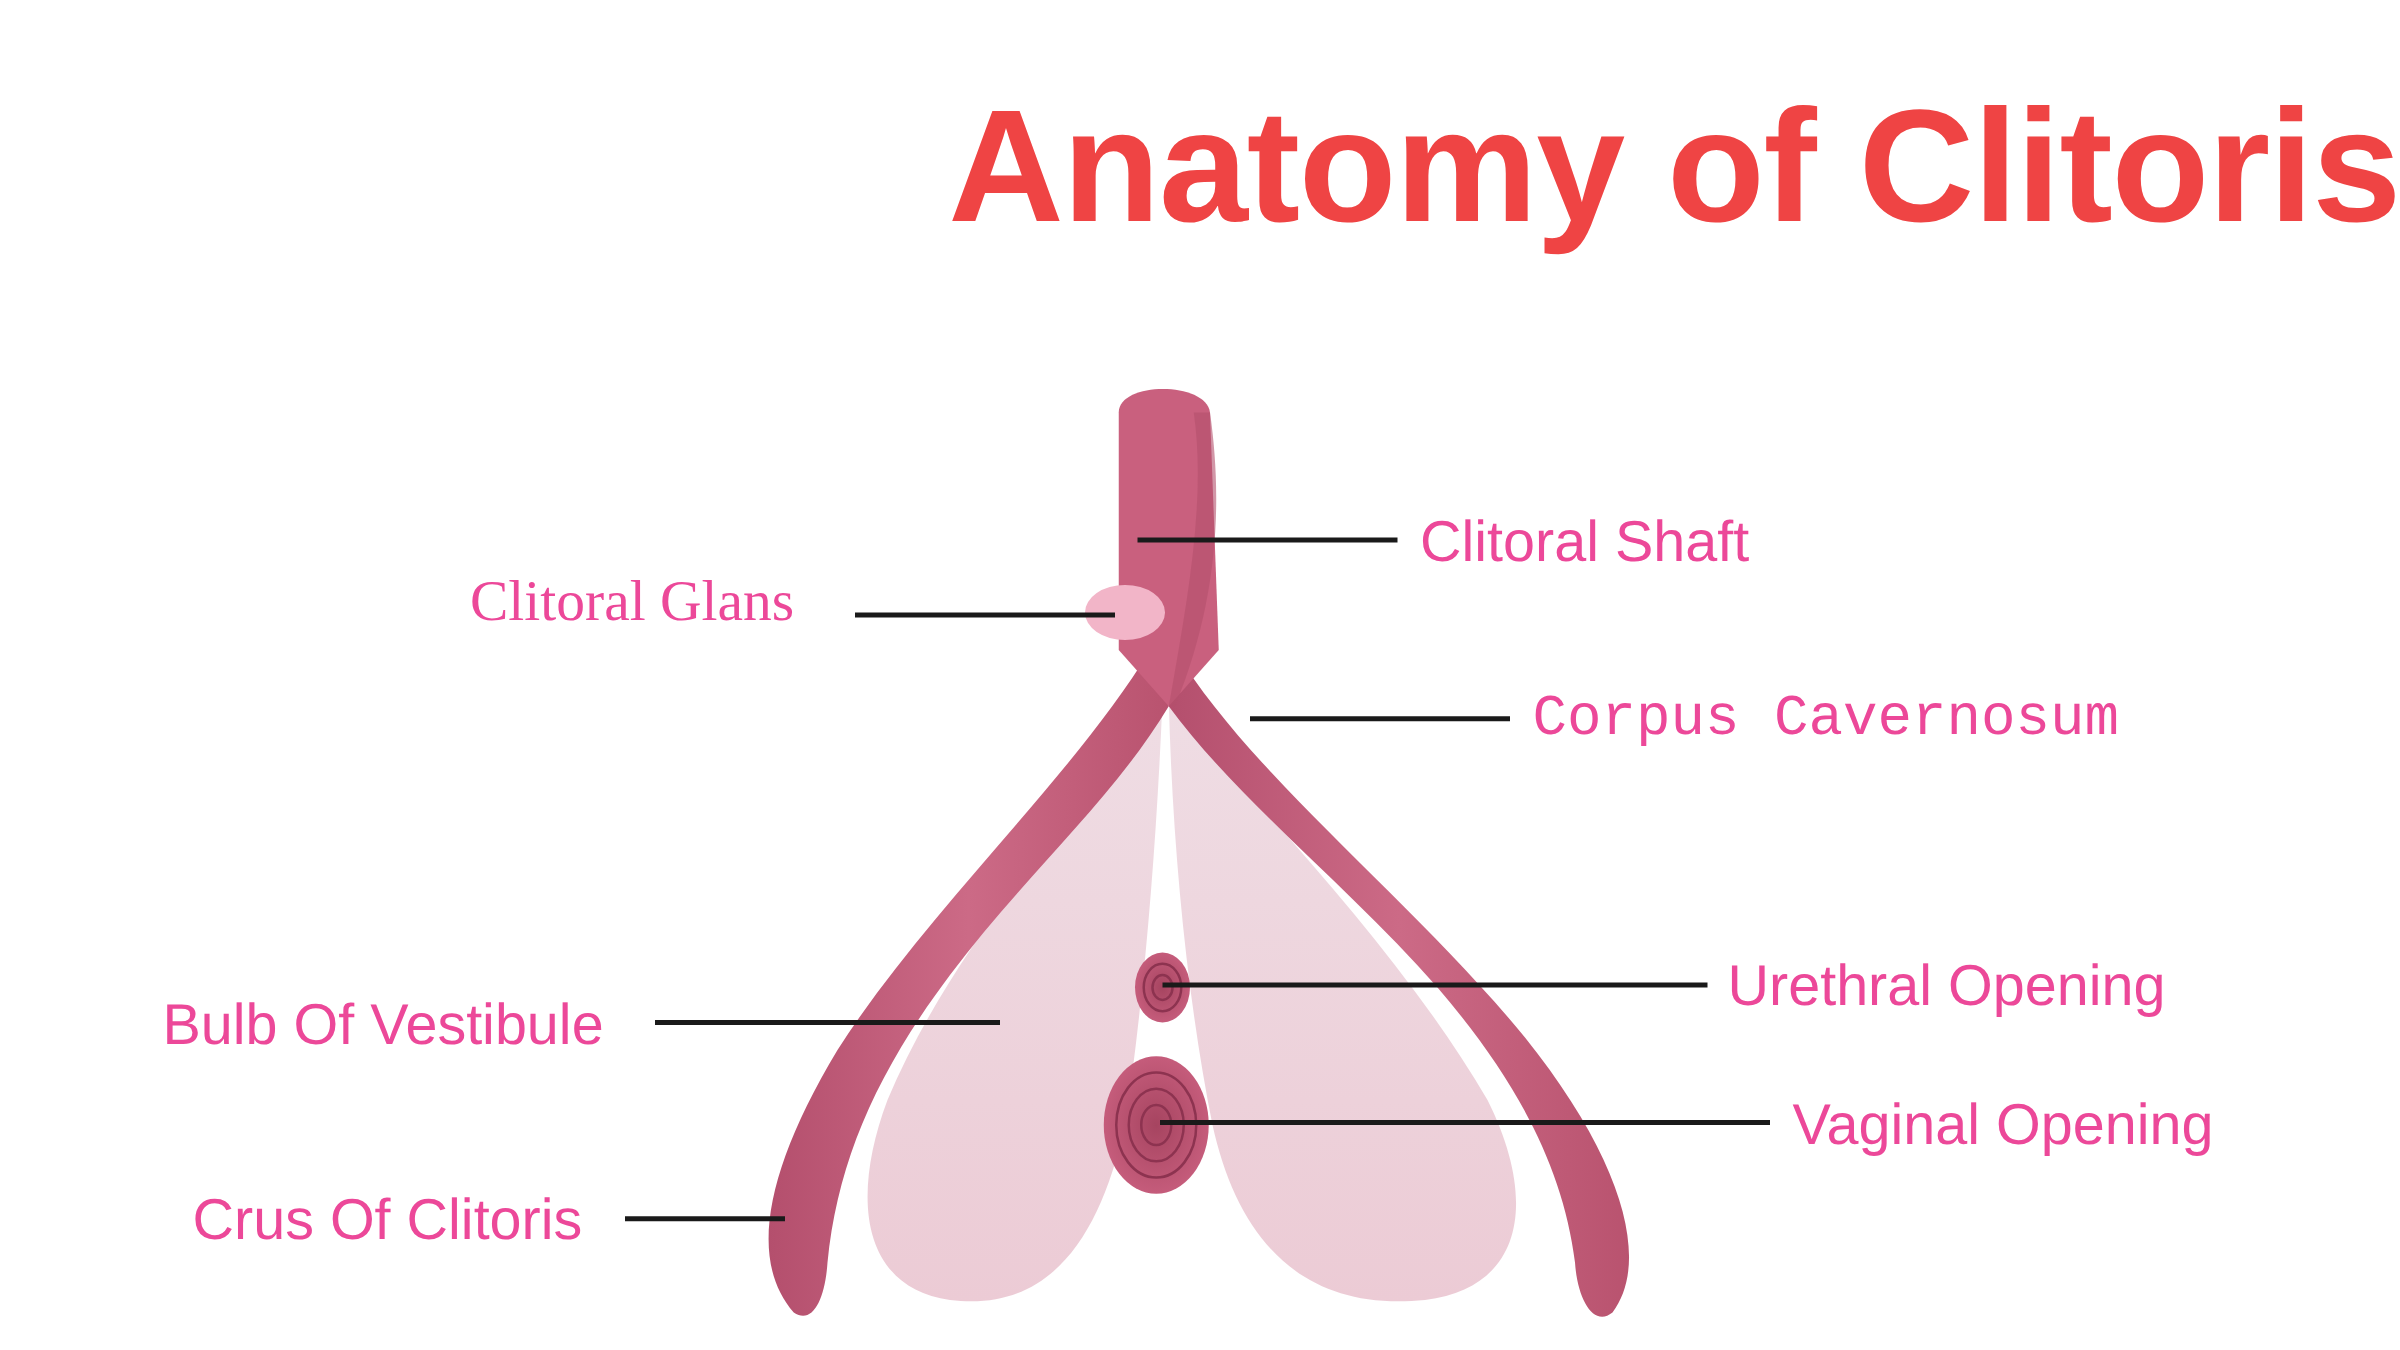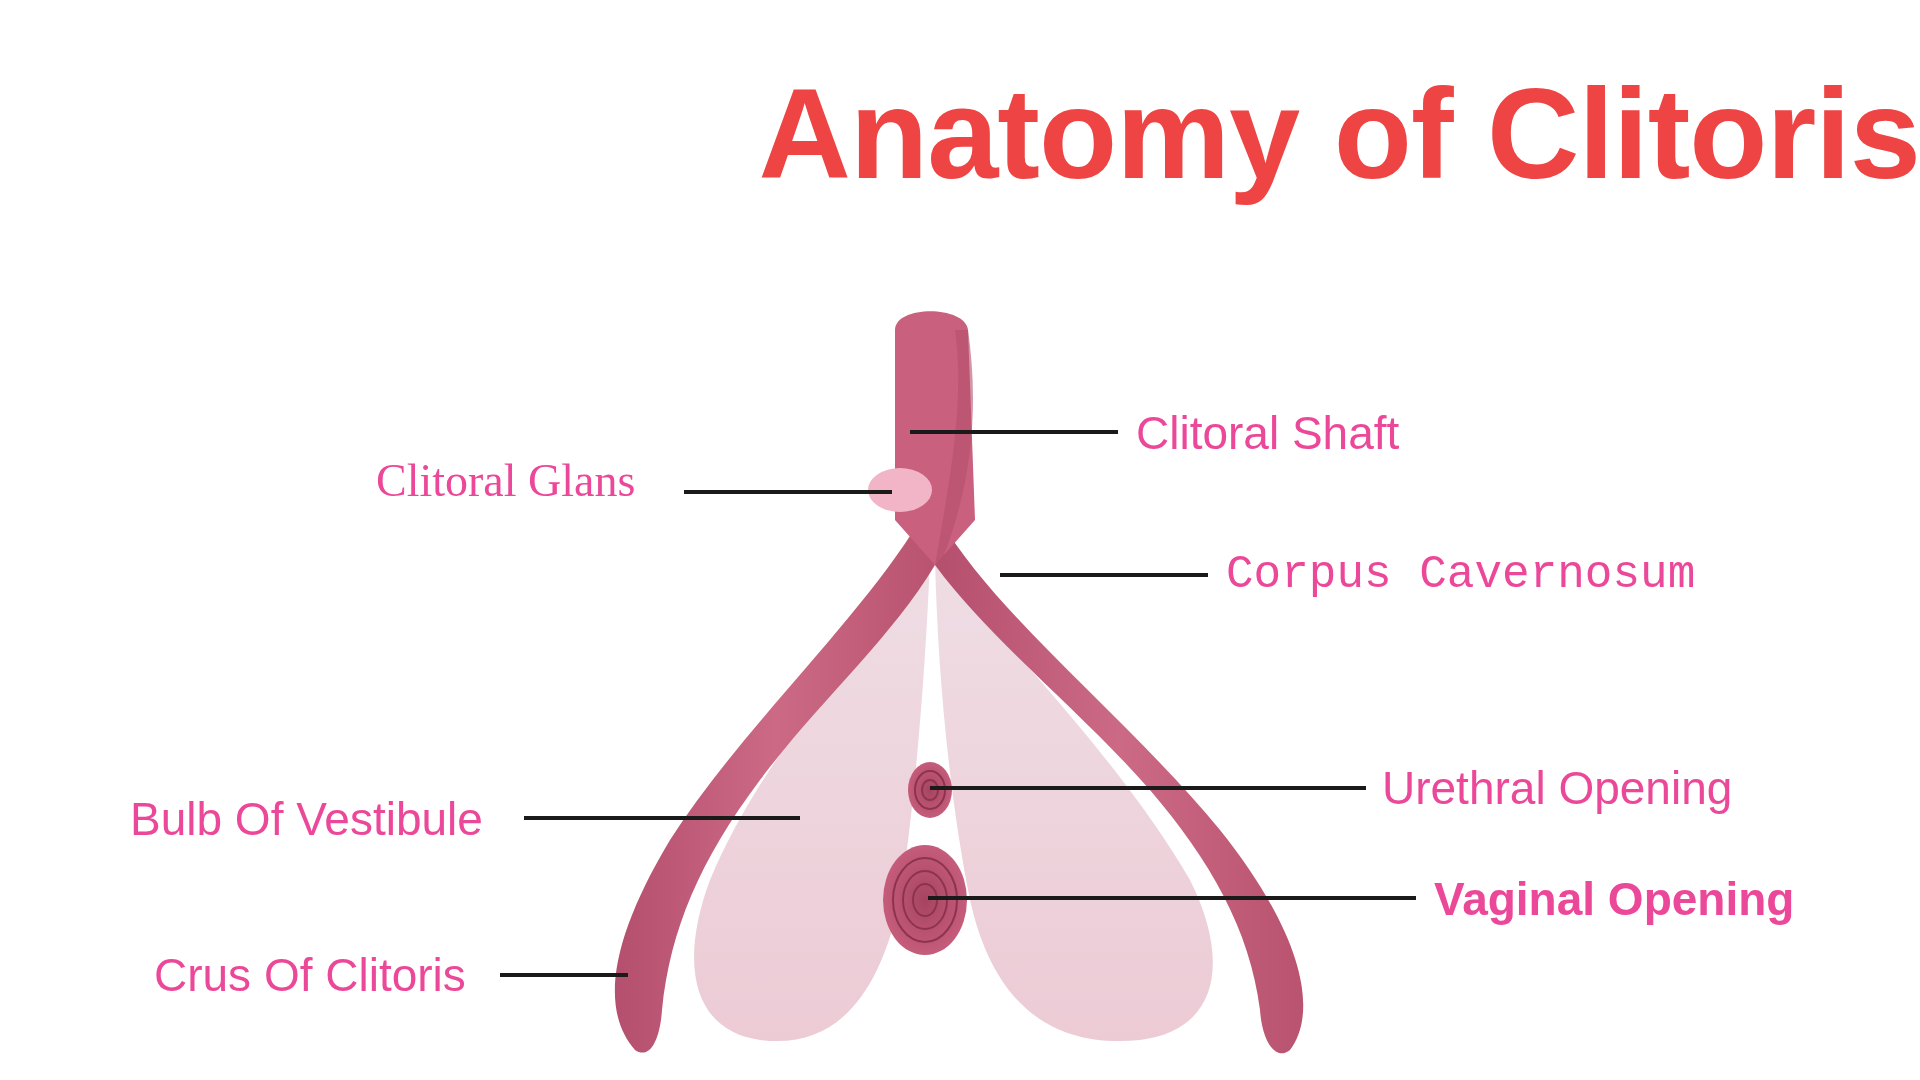--- a/index.html
+++ b/index.html
@@ -63,14 +63,14 @@
   <line x1="524" y1="818" x2="800" y2="818" stroke="#1a1a1a" stroke-width="4"></line>
   <line x1="928" y1="898" x2="1416" y2="898" stroke="#1a1a1a" stroke-width="4"></line>
   <line x1="500" y1="975" x2="628" y2="975" stroke="#1a1a1a" stroke-width="4"></line>
 </svg>
 
 <div class="label" style="left:1136px; top:410px;">Clitoral Shaft</div>
 <div class="label" style="left:376px; top:458px;font-family:Liberation Serif, serif;">Clitoral Glans</div>
 <div class="label" style="left:1226px; top:552px;font-family:Liberation Mono, monospace;">Corpus Cavernosum</div>
 <div class="label" style="left:1382px; top:765px;">Urethral Opening</div>
 <div class="label" style="left:130px; top:796px;text-align:right;">Bulb Of Vestibule</div>
-<div class="label" style="left:1434px; top:876px;font-weight:bold;">Vaginal Opening</div>
+<div class="label" style="left:1434px; top:876px;">Vaginal Opening</div>
 <div class="label" style="left:154px; top:952px;">Crus Of Clitoris</div>
 
 </body></html>

